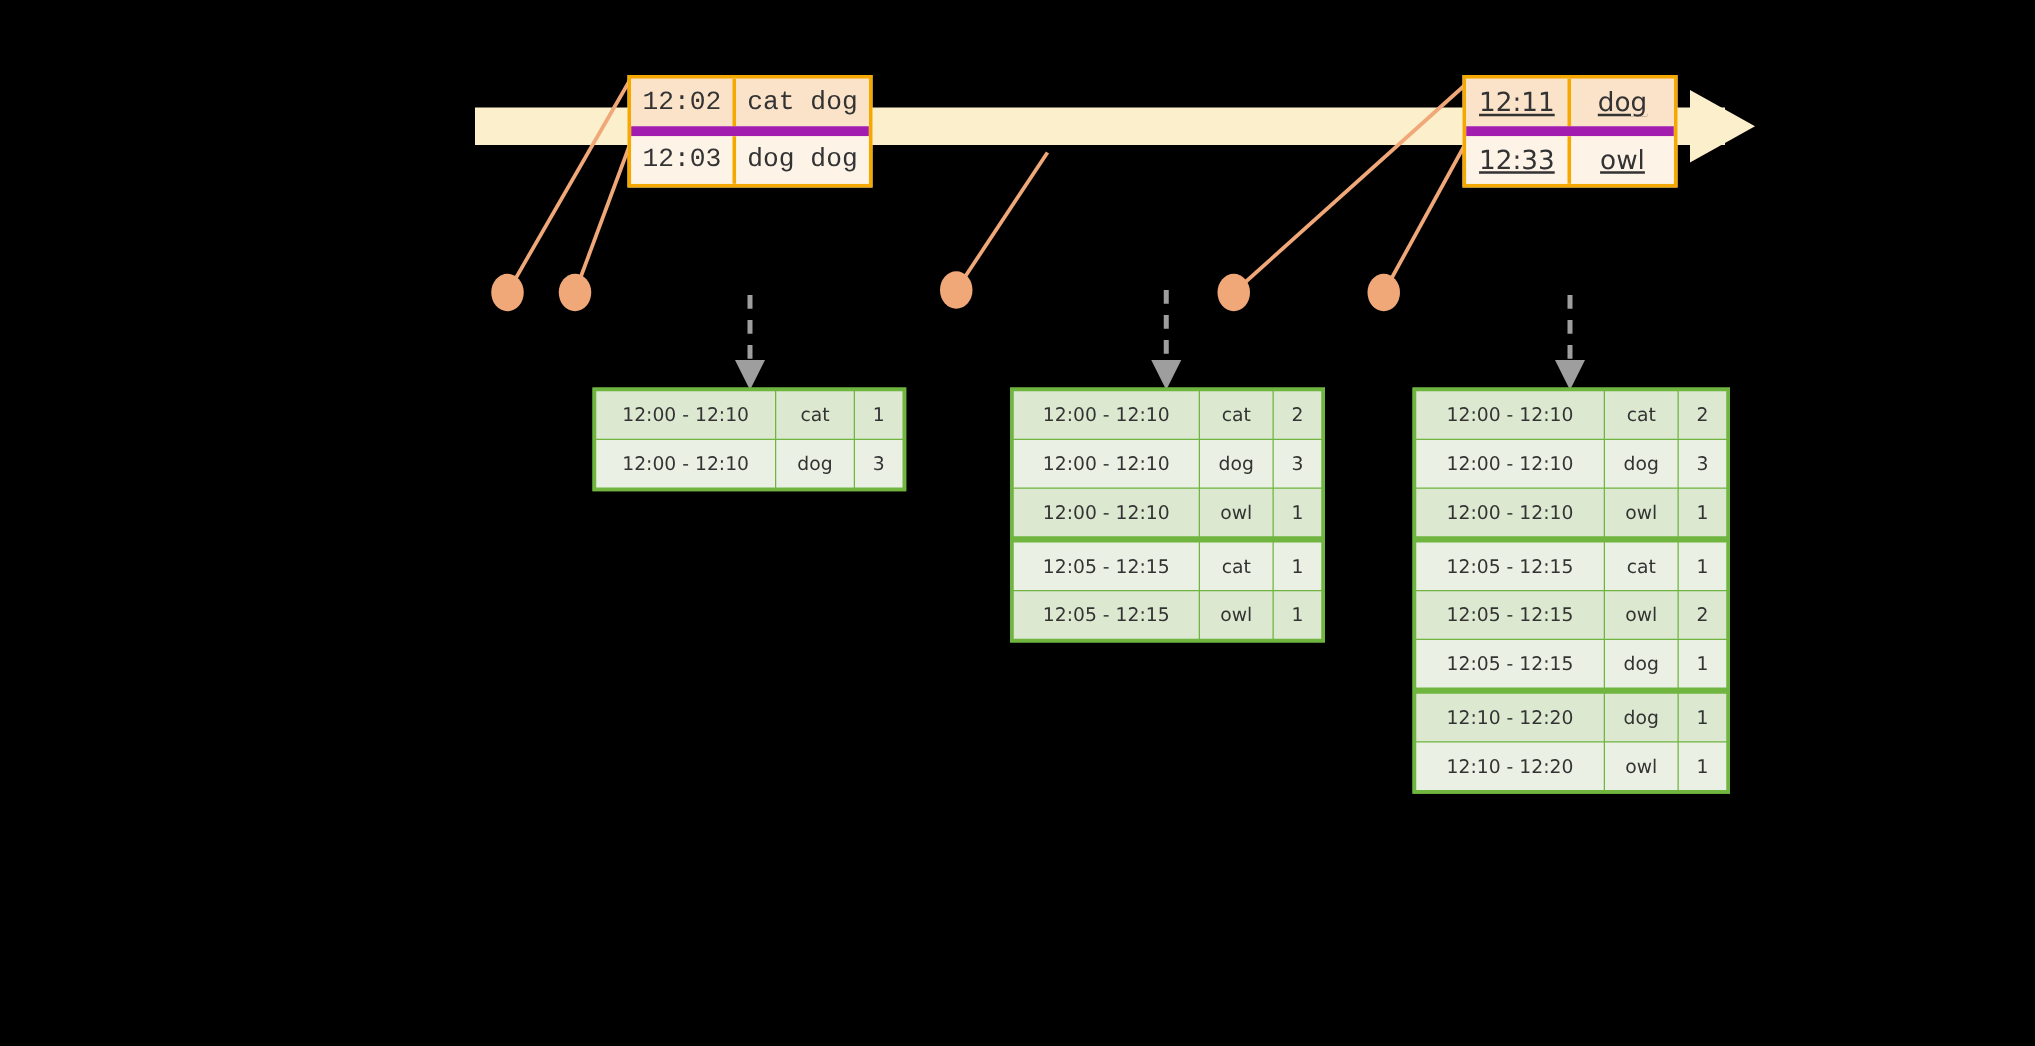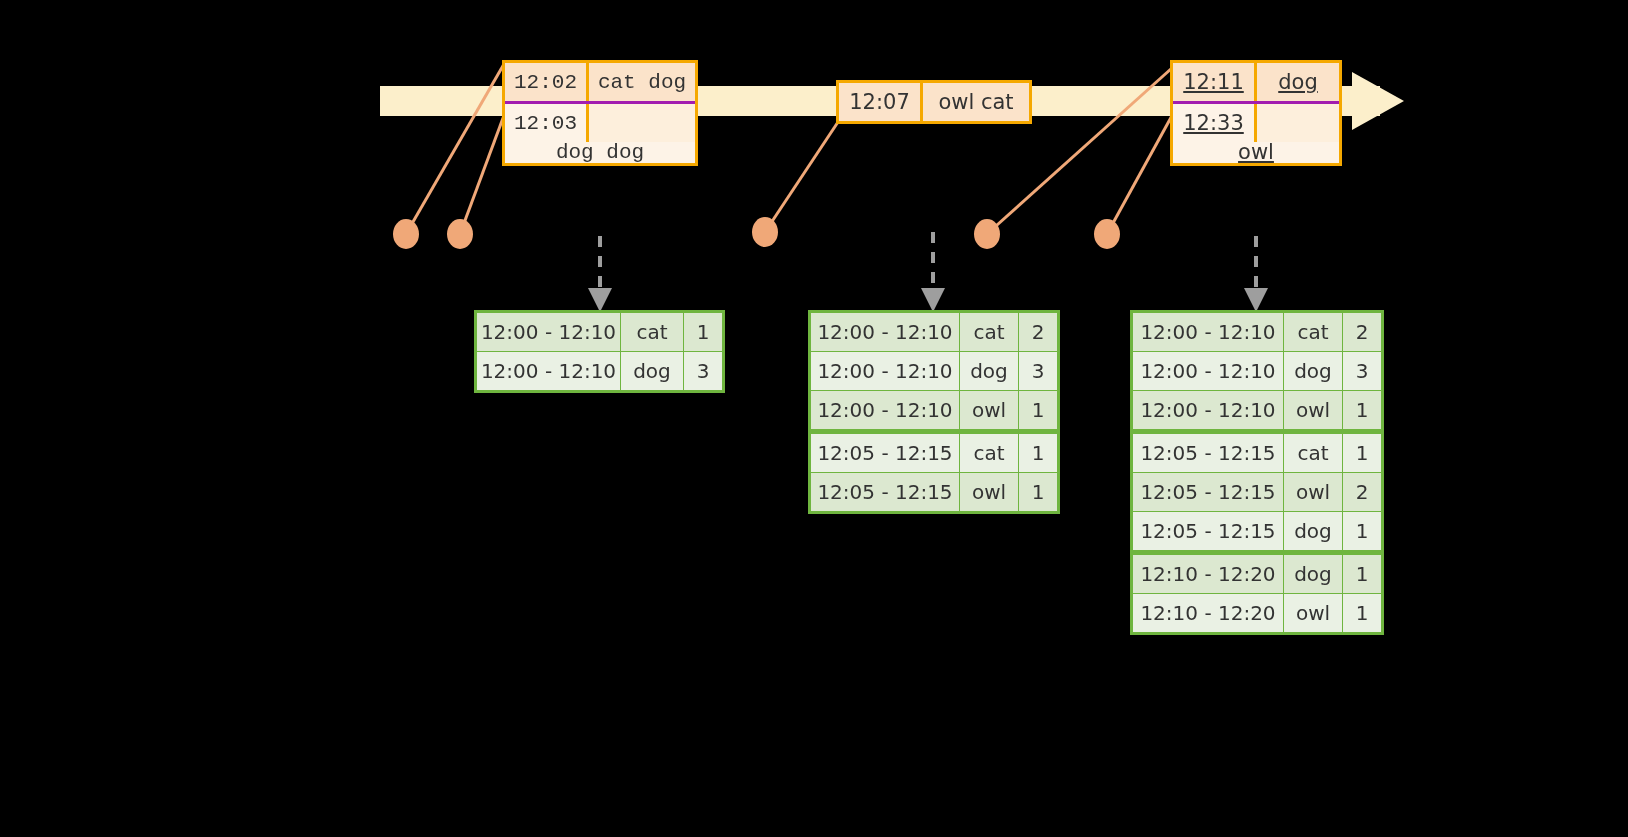--- a/index.html
+++ b/index.html
@@ -15,21 +15,21 @@
 
   
   .event-box{
     position:absolute;
     border:3px solid #F5A800;
     box-sizing:border-box;
     display:flex;flex-direction:column;
     background:#FDEFDC;
   }
   .event-row{display:flex;}
-  .event-row + .event-row{border-top:3px solid #a21caf;flex-direction:column;}
+  .event-row + .event-row{border-top:8px solid #a21caf;}
   .event-cell{
     box-sizing:border-box;
     display:flex;align-items:center;justify-content:center;
     font-size:21px;line-height:1;
     white-space:nowrap;
     height:38px;
   }
   .ev-time{width:84px;border-right:3px solid #F5A800;}
   .ev-word{flex:1;}
   .r-even .event-cell{background:#FBE3CA;}
@@ -39,21 +39,21 @@
   .result-table{
     position:absolute;
     border:3px solid #6FB53F;
     box-sizing:border-box;
     background:#6FB53F;
   }
   .rt-row{display:flex;}
   .rt-cell{
     box-sizing:border-box;
     display:flex;align-items:center;justify-content:center;
-    font-size:20px;line-height:1;
+    font-size:15px;line-height:1;
     height:38px;
     white-space:nowrap;
     margin:0 1px 1px 0;
   }
   .rt-win{width:150px;}
   .rt-key{width:58px;}
   .rt-cnt{width:38px;margin-right:0;}
   .shade-a .rt-cell{background:#DCE8D0;}
   .shade-b .rt-cell{background:#EAF1E4;}
   .grp-end{margin-bottom:4px;}
@@ -115,26 +115,20 @@
     <div class="event-row r-even">
       <div class="event-cell ev-time">12:02</div>
       <div class="event-cell ev-word">cat dog</div>
     </div>
     <div class="event-row r-odd">
       <div class="event-cell ev-time">12:03</div>
       <div class="event-cell ev-word">dog dog</div>
     </div>
   </div>
 
-  <div class="event-box" style="left:836px;top:80px;width:196px;">
-    <div class="event-row r-even">
-      <div class="event-cell ev-time">12:07</div>
-      <div class="event-cell ev-word">owl cat</div>
-    </div>
-  </div>
 
   <div class="event-box" style="left:1170px;top:60px;width:172px;text-decoration:underline;">
     <div class="event-row r-even">
       <div class="event-cell ev-time">12:11</div>
       <div class="event-cell ev-word">dog</div>
     </div>
     <div class="event-row r-odd">
       <div class="event-cell ev-time">12:33</div>
       <div class="event-cell ev-word">owl</div>
     </div>

